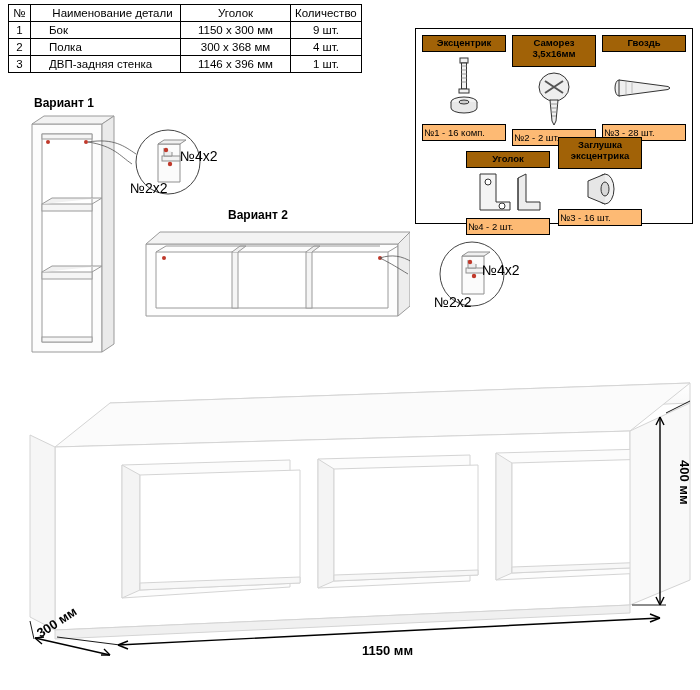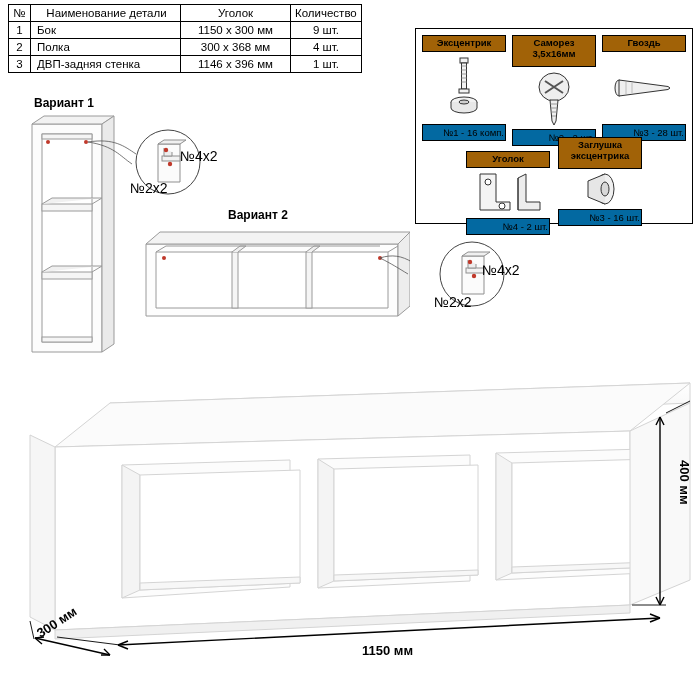--- a/index.html
+++ b/index.html
@@ -27,21 +27,21 @@
   #parts-table td, #parts-table th {
     border: 1px solid #000;
     padding: 2px 4px;
     font-weight: normal;
     text-align: center;
     height: 17px;
     box-sizing: border-box;
   }
   #parts-table th { font-weight: normal; }
   #parts-table .col-num { width: 22px; }
-  #parts-table .col-name { width: 150px; text-align: left; padding-left: 6px; }
+  #parts-table .col-name { width: 150px; text-align: left; padding-left: 18px; }
   #parts-table .col-size { width: 110px; }
   #parts-table .col-qty { width: 70px; }
   #parts-table tbody td.col-name { text-align: left; }
 
   
   #hardware-box {
     left: 415px;
     top: 28px;
     width: 278px;
     height: 196px;
@@ -57,23 +57,23 @@
     font-size: 9.5px;
     font-weight: bold;
     text-align: center;
     padding: 2px 1px;
     line-height: 10.5px;
     background: #a16207;
   }
   .hw-label {
     border: 1px solid #000;
     font-size: 9.5px;
-    text-align: right;
+    text-align: left;
     padding: 2px 1px;
-    background: #0369a1;
+    background: #fdba74;
   }
   .hw-art { text-align: center; }
 
   
   .variant-title {
     font-size: 12px;
     font-weight: bold;
   }
 
   

